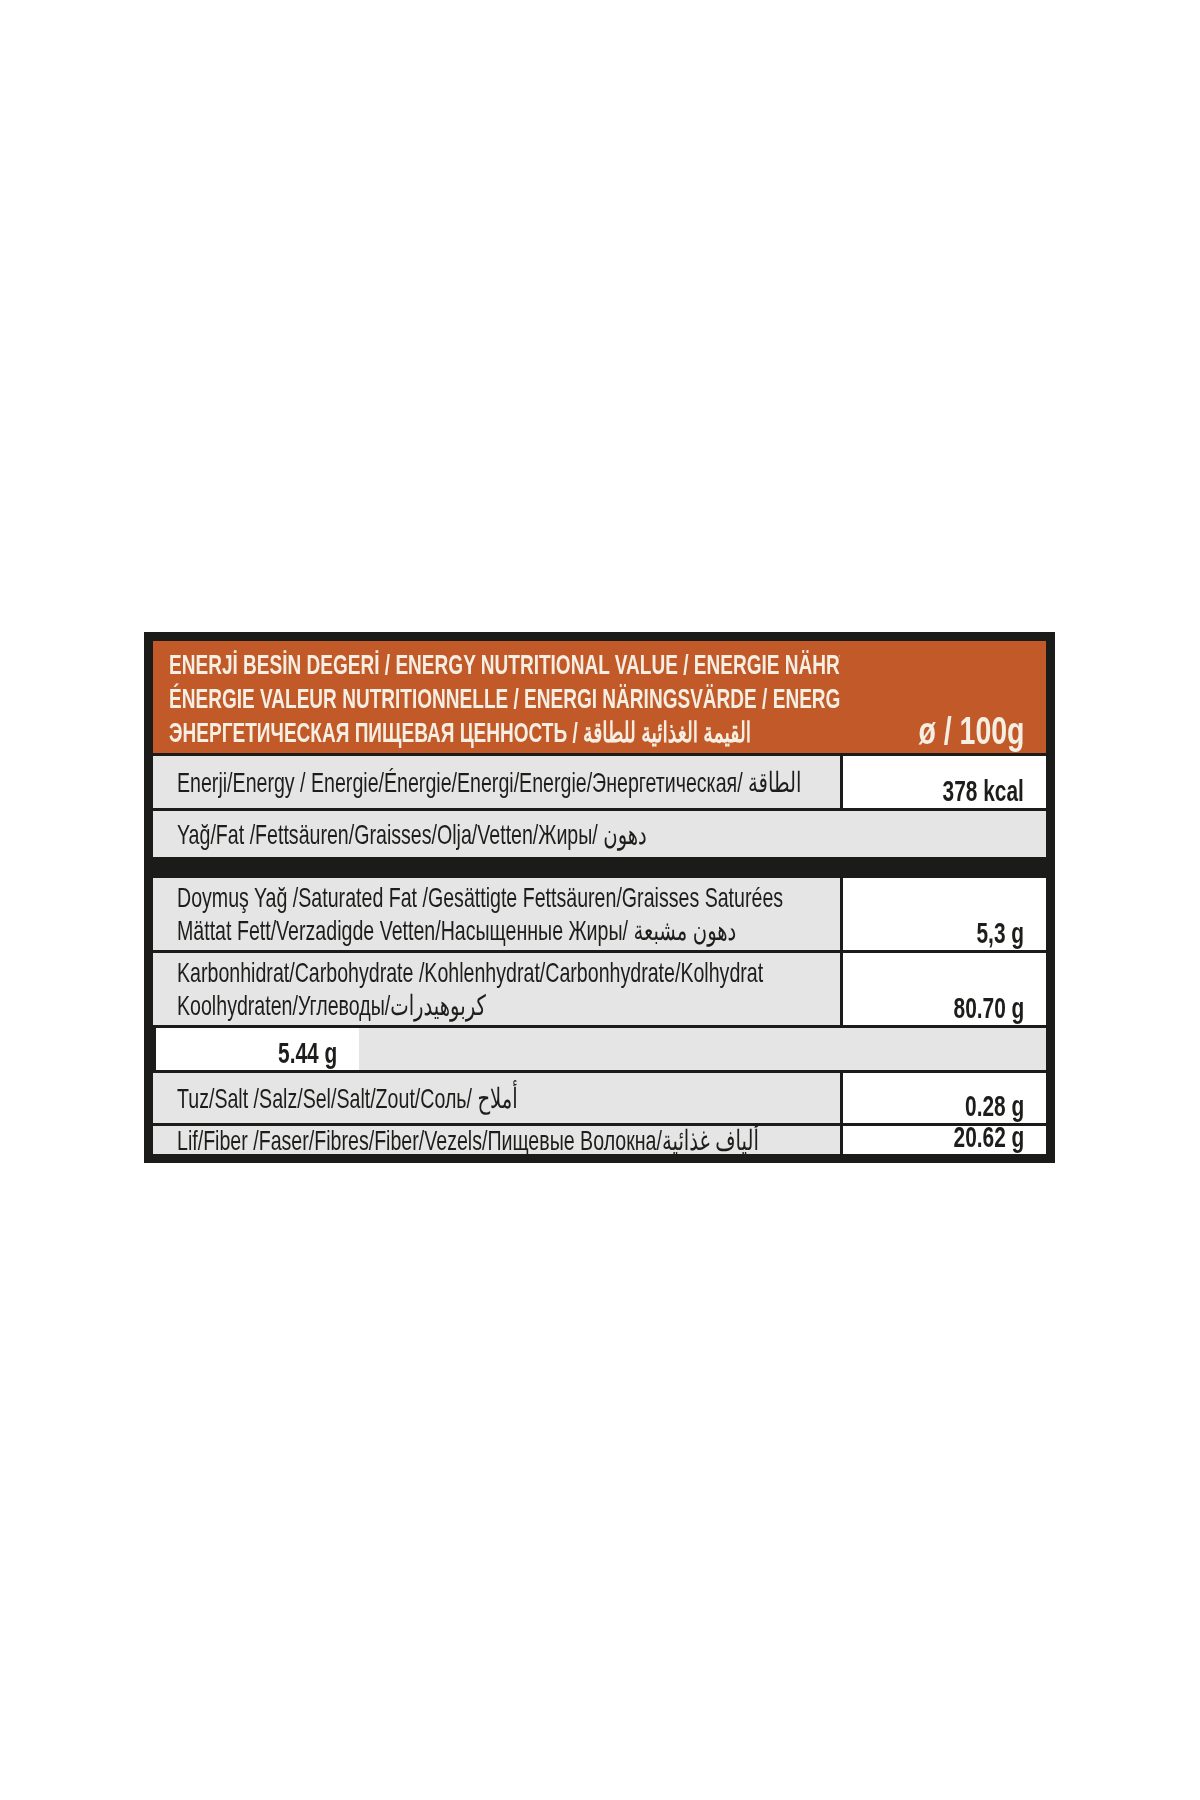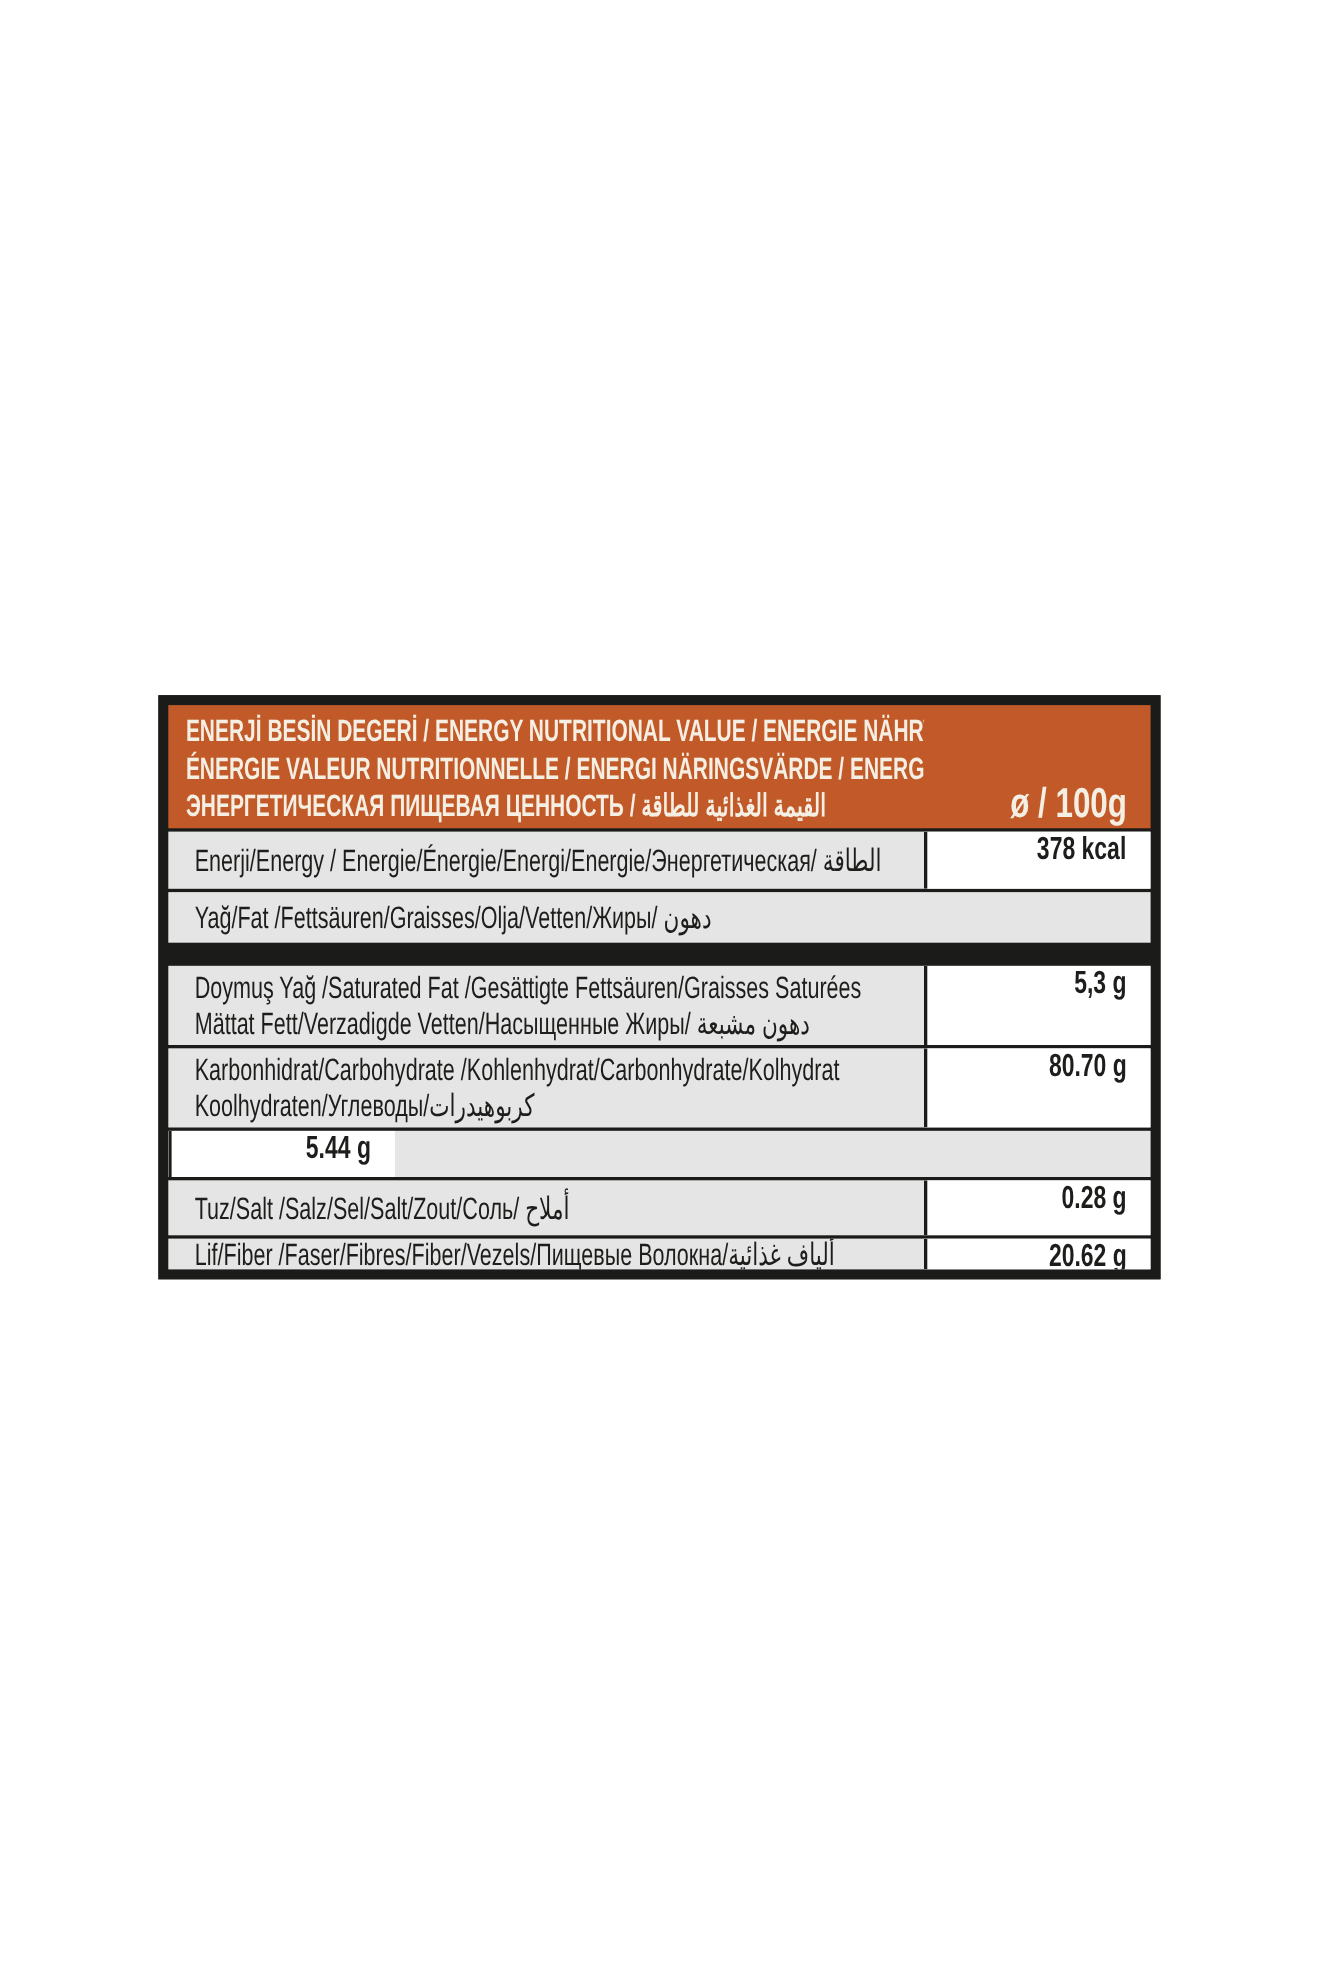--- a/index.html
+++ b/index.html
@@ -94,21 +94,21 @@
     white-space: nowrap;
     font-size: 28px;
     line-height: 33px;
     color: #1d1d1b;
   }
   .cell-value {
     flex: 0 0 206px;
     box-sizing: border-box;
     border-left: 3px solid #1b1b19;
     display: flex;
-    align-items: flex-start;
+    align-items: flex-end;
     justify-content: flex-end;
     padding-right: 22px;
     background: #ffffff;
   }
   .value-text {
     display: inline-block;
     white-space: nowrap;
     transform: scaleX(0.72);
     transform-origin: 100% 50%;
     font-size: 29px;

